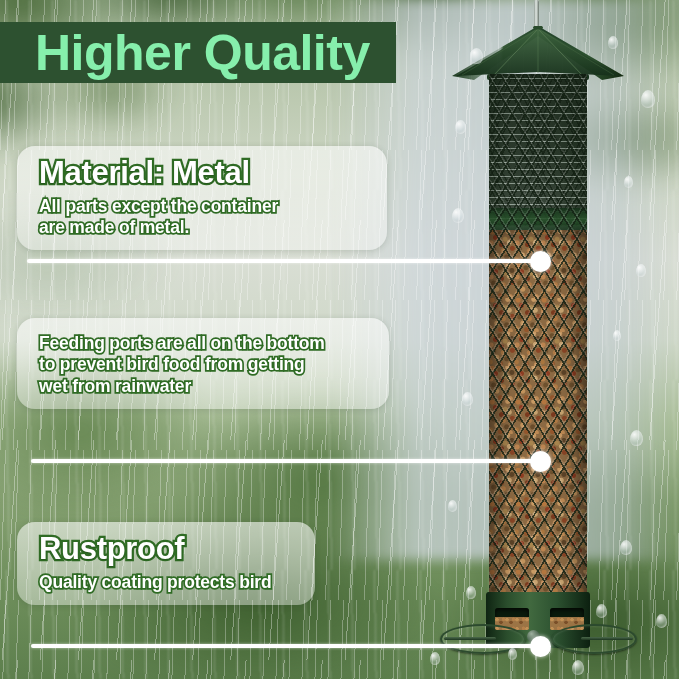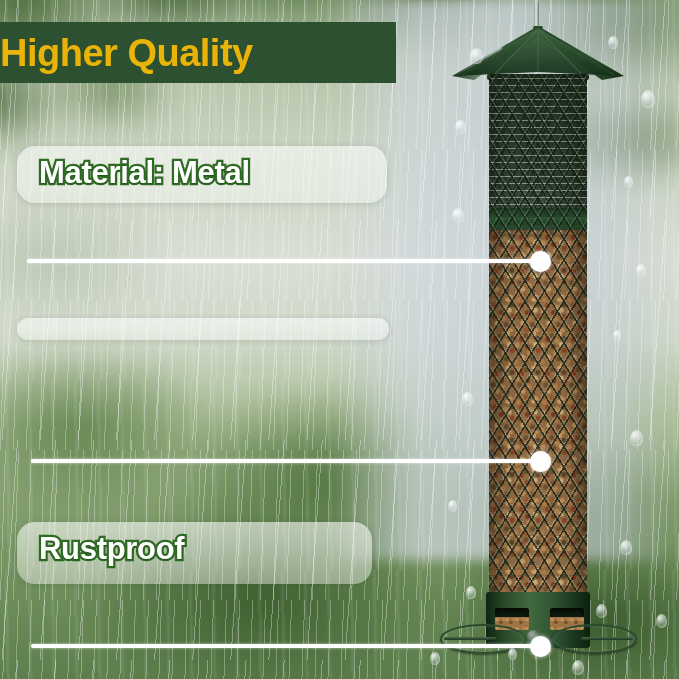--- a/index.html
+++ b/index.html
@@ -210,24 +210,25 @@
     pointer-events:none;
   }
 
   
   #banner{
     position:absolute; left:0; top:22px; width:396px; height:61px;
     background:#2d5130;
     display:flex; align-items:center;
   }
   #banner .title{
-    color:#eab308;
-    font-size:38px;
+    color:#86efac;
+    font-size:50px;
     font-weight:bold;
     letter-spacing:-.5px;
+    padding-left:35px;
     line-height:1;
     white-space:nowrap;
   }
 
   
   .card{
     position:absolute;
     background:linear-gradient(to bottom, rgba(255,255,255,.58), rgba(255,255,255,.40));
     border-radius:18px;
     padding:10px 18px 12px 22px;
@@ -251,21 +252,21 @@
     color:#ffffff;
     line-height:1.22;
     letter-spacing:-.2px;
     paint-order:stroke fill;
     -webkit-text-stroke:3.4px #2f6b24;
   }
   .card-body div{ white-space:nowrap; }
 
   #card-material{ left:17px; top:146px; width:370px; }
   #card-waterproof{ left:17px; top:318px; width:372px; }
-  #card-rustproof{  left:17px; top:522px; width:355px; }
+  #card-rustproof{  left:17px; top:522px; width:298px; }
 
   
   .connector{ position:absolute; height:4px; background:#ffffff; border-radius:2px;
               box-shadow:0 0 3px rgba(255,255,255,.6); }
   .connector-dot{
     position:absolute; width:21px; height:21px; border-radius:50%;
     background:#ffffff;
     box-shadow:0 0 4px rgba(255,255,255,.75);
   }
   #conn-1{ left:27px; top:259px; width:515px; }
@@ -369,22 +370,32 @@
 <div class="connector-dot" id="dot-2"></div>
 <div class="connector" id="conn-3"></div>
 <div class="connector-dot" id="dot-3"></div>
 
 <div id="banner">
   <div class="title">Higher Quality</div>
 </div>
 
 <div class="card" id="card-material">
   <div class="card-title">Material: Metal</div>
+  <div class="card-body">
+    <div>All parts except the container</div>
+    <div>are made of metal.</div>
+  </div>
 </div>
 
 <div class="card" id="card-waterproof">
+  <div class="card-body">
+    <div>Feeding ports are all on the bottom</div>
+    <div>to prevent bird food from getting</div>
+    <div>wet from rainwater</div>
+  </div>
 </div>
 
 <div class="card" id="card-rustproof">
   <div class="card-title">Rustproof</div>
   <div class="card-body">
+    <div>Quality coating protects bird</div>
   </div>
 </div>
 
 </body></html>

